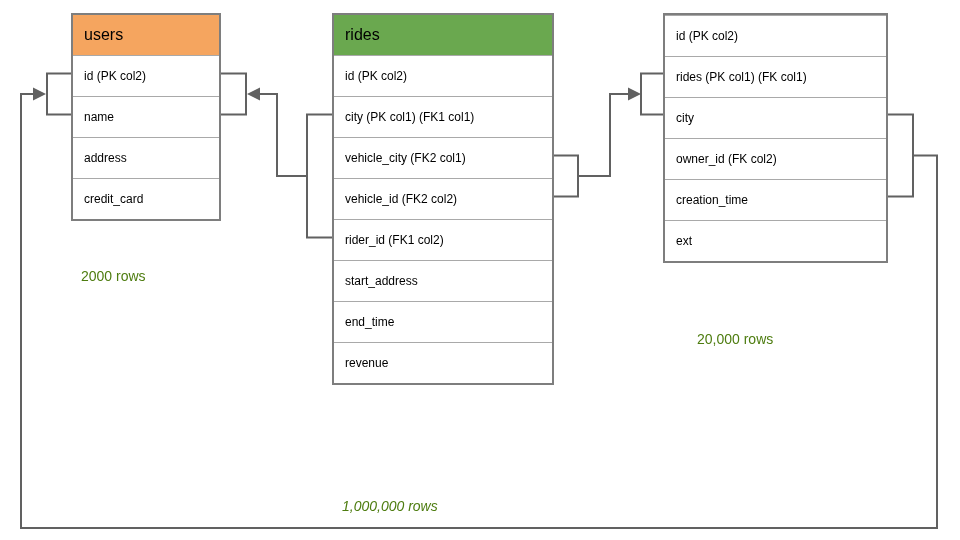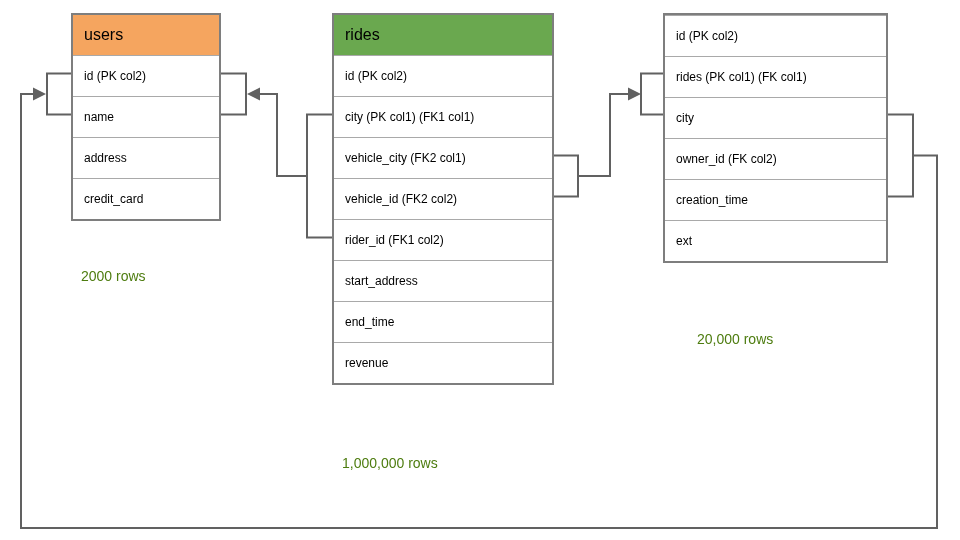--- a/index.html
+++ b/index.html
@@ -75,21 +75,21 @@
           <div class="tbl-row">id (PK col2)</div>
           <div class="tbl-row">city (PK col1) (FK1 col1)</div>
           <div class="tbl-row">vehicle_city (FK2 col1)</div>
           <div class="tbl-row">vehicle_id (FK2 col2)</div>
           <div class="tbl-row">rider_id (FK1 col2)</div>
           <div class="tbl-row">start_address</div>
           <div class="tbl-row">end_time</div>
           <div class="tbl-row">revenue</div>
         </div>
   </div>
-  <div class="rowcount" style="left: 342px; top: 455px;">1,000,000 rows</div>
+  <div class="rowcount" style="left: 342px; top: 498px; font-style: italic;">1,000,000 rows</div>
 
   <div class="tbl" style="left: 663px; width: 225px;">
     <div class="tbl-rows">
           <div class="tbl-row">id (PK col2)</div>
           <div class="tbl-row">rides (PK col1) (FK col1)</div>
           <div class="tbl-row">city</div>
           <div class="tbl-row">owner_id (FK col2)</div>
           <div class="tbl-row">creation_time</div>
           <div class="tbl-row">ext</div>
         </div>

